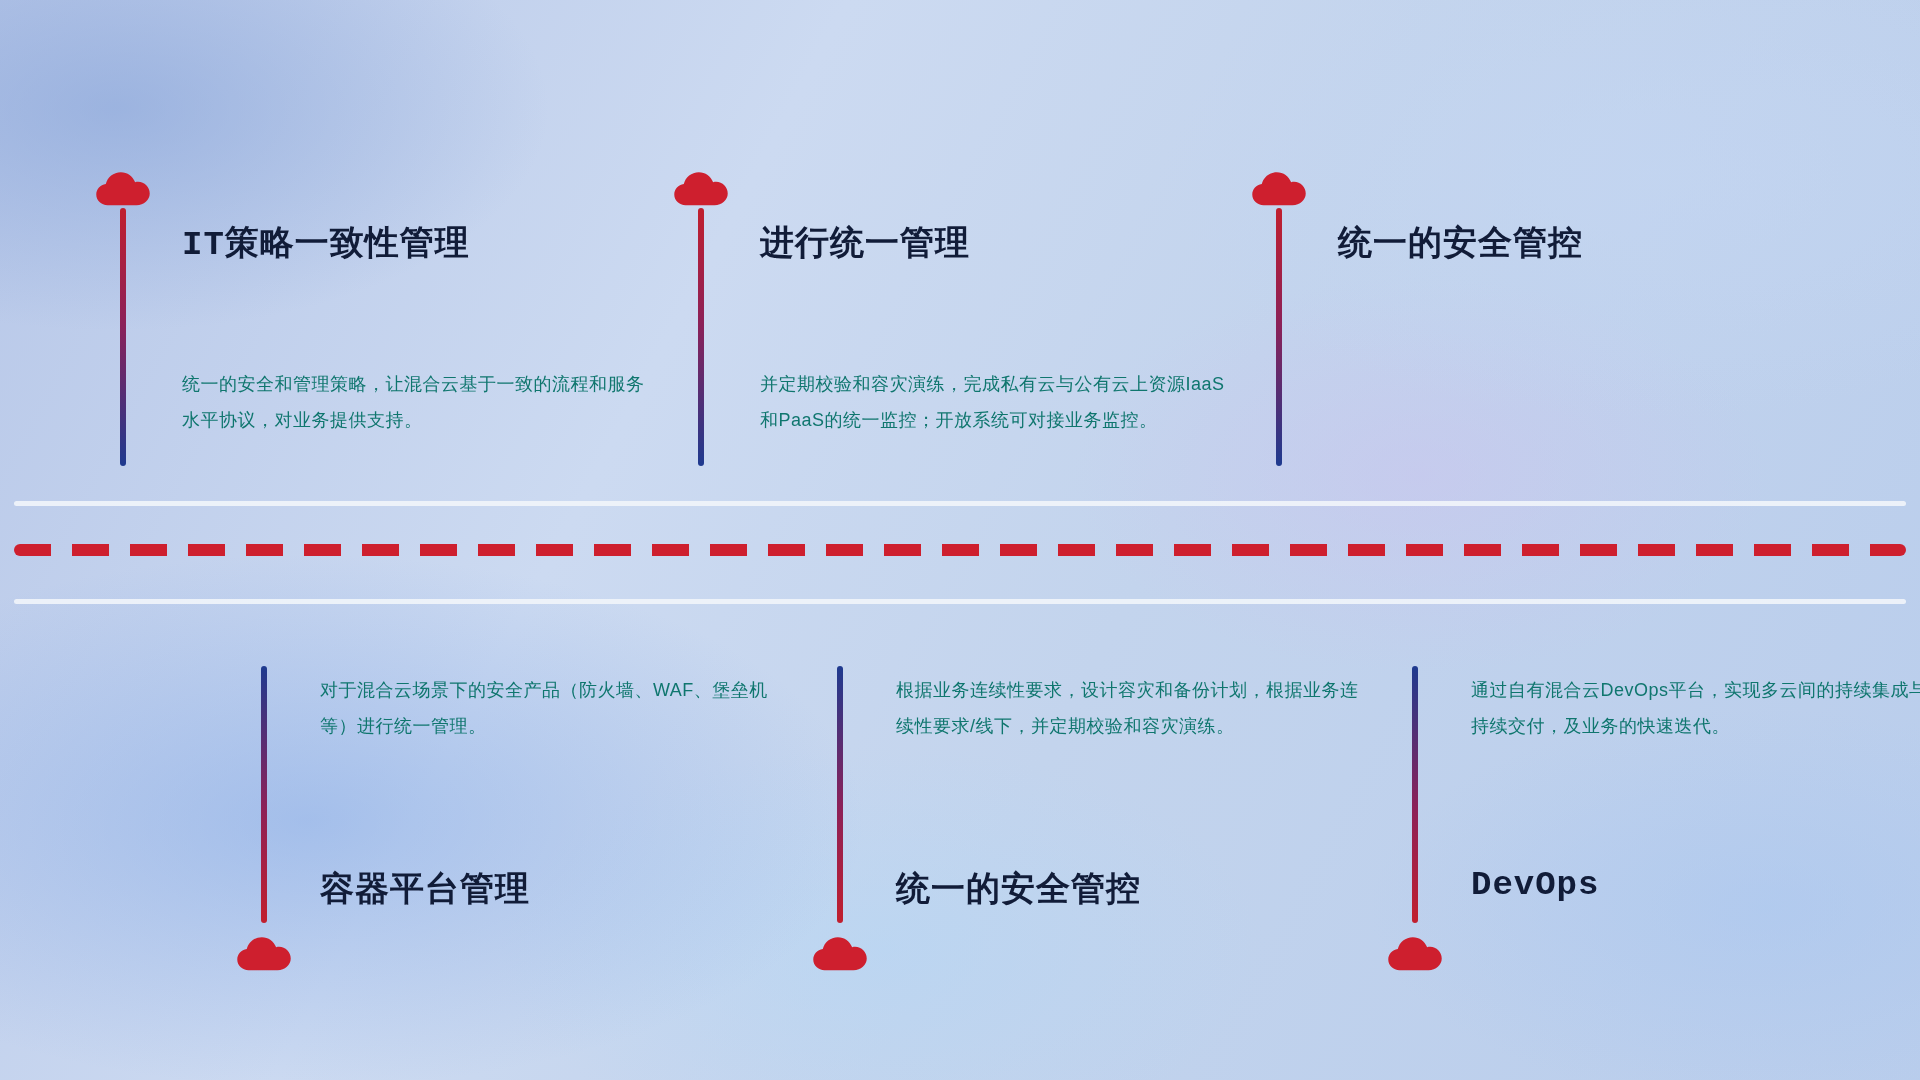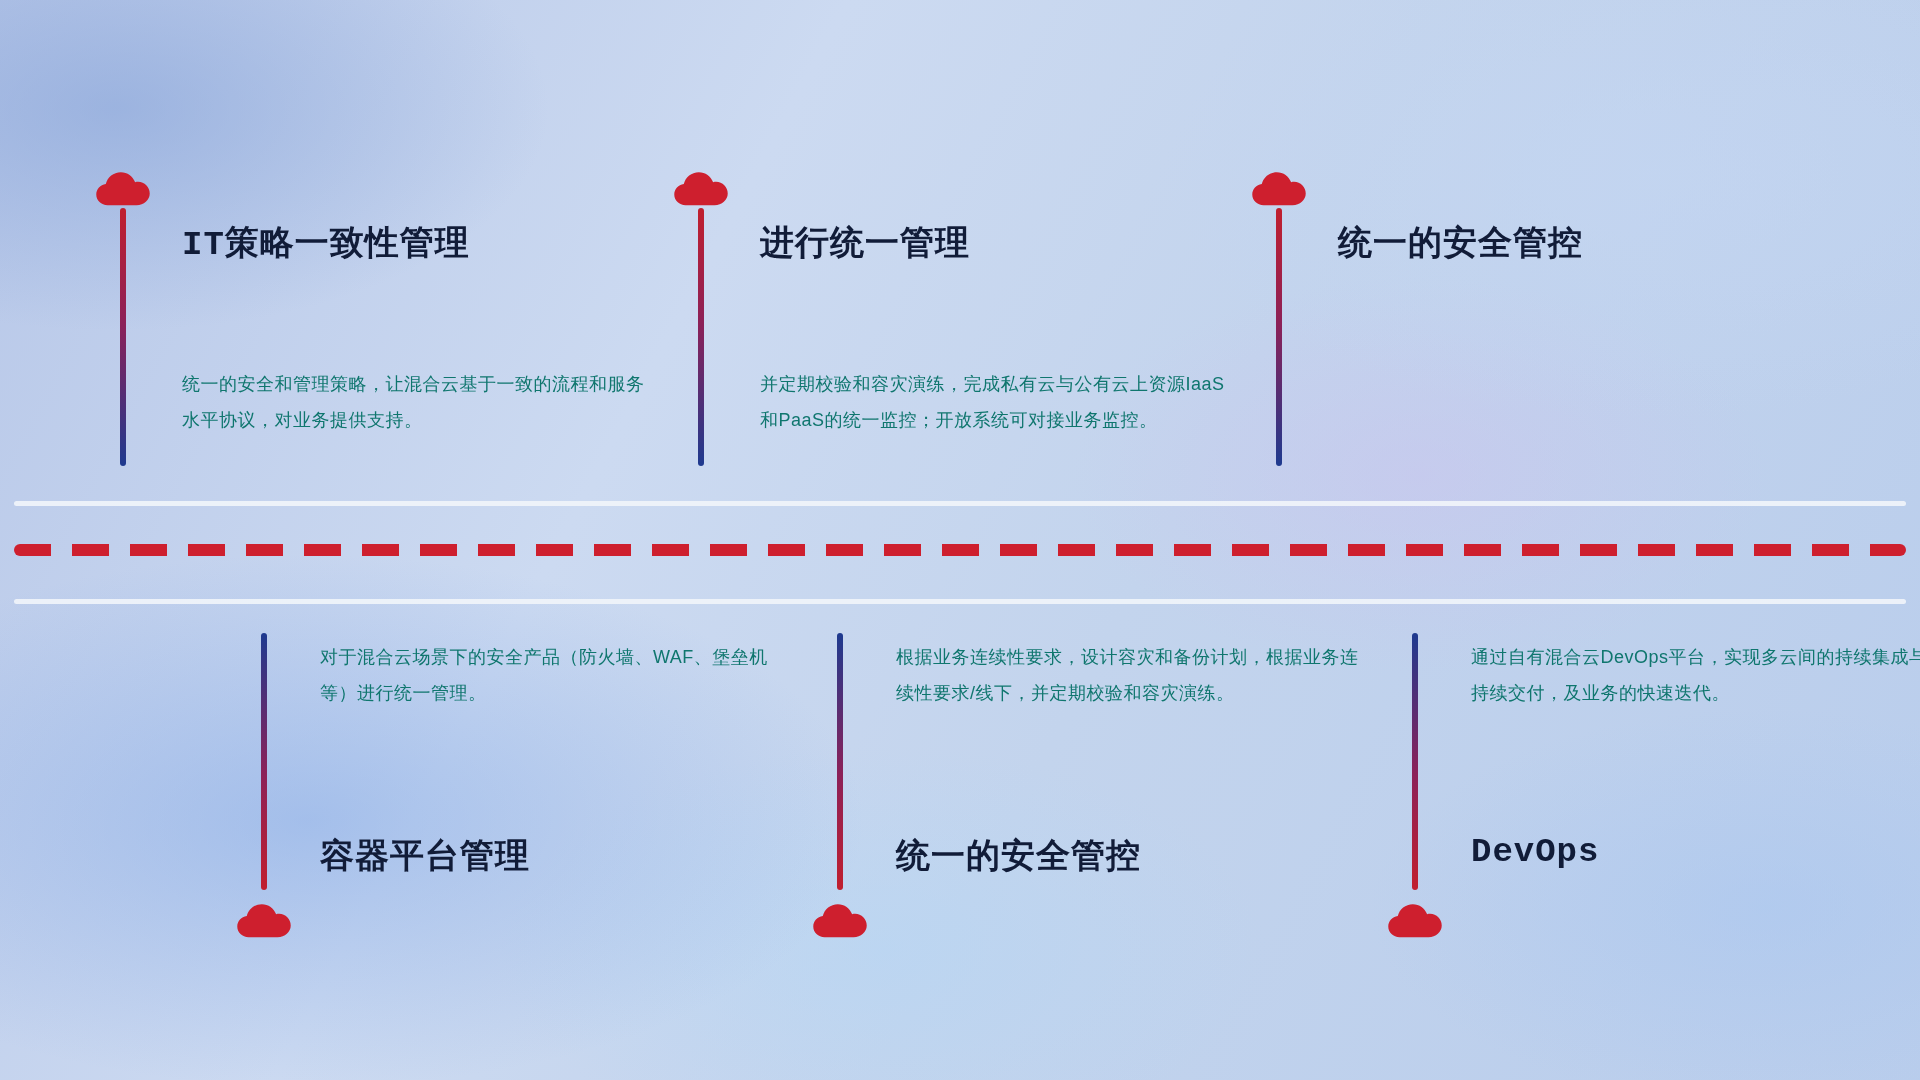--- a/index.html
+++ b/index.html
@@ -41,21 +41,21 @@
   }
 
   
   .item.top { top: 168px; height: 310px; }
   .item.top .cloud { left: 0; top: 0; }
   .item.top .stem  { left: 26px; top: 40px; height: 258px; }
   .item.top .item-title { left: 88px; top: 52px; }
   .item.top .item-desc  { left: 88px; top: 198px; }
 
   
-  .item.bottom { top: 633px; height: 320px; }
+  .item.bottom { top: 666px; height: 320px; }
   .item.bottom .stem  { left: 26px; top: 0; height: 257px; }
   .item.bottom .cloud { left: 0; top: 267px; }
   .item.bottom .item-desc  { left: 85px; top: 6px; }
   .item.bottom .item-title { left: 85px; top: 200px; }
 
   
   .i1 { left: 94px; }
   .i2 { left: 672px; }
   .i3 { left: 1250px; }
   .i4 { left: 235px; }

